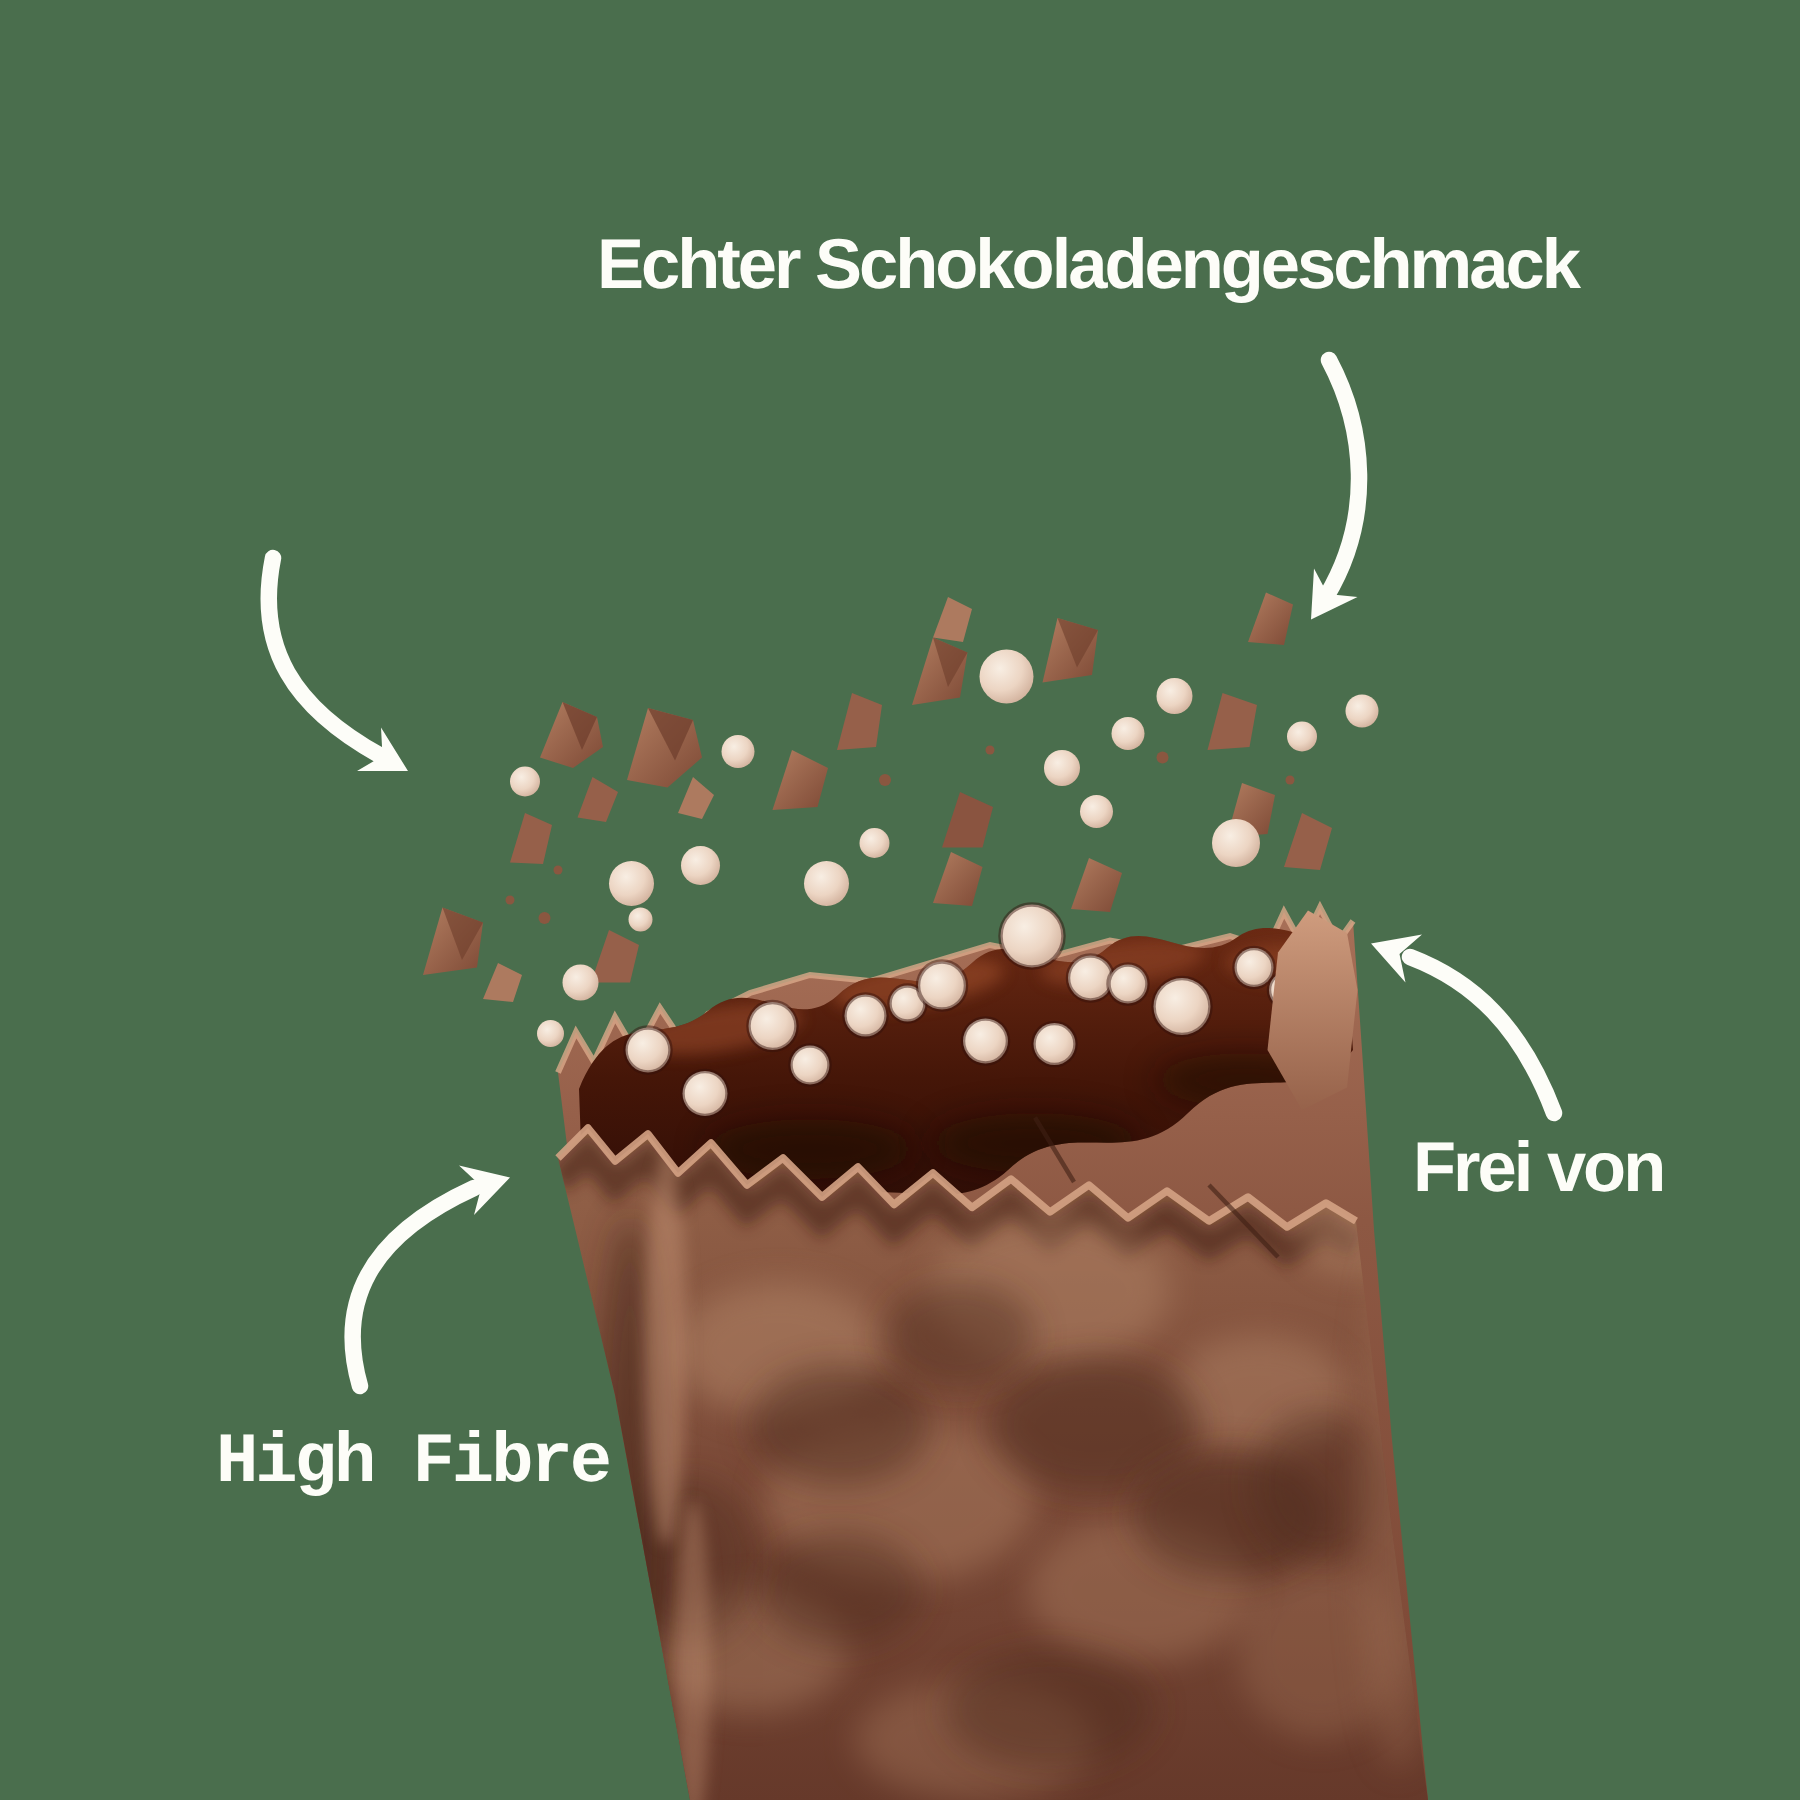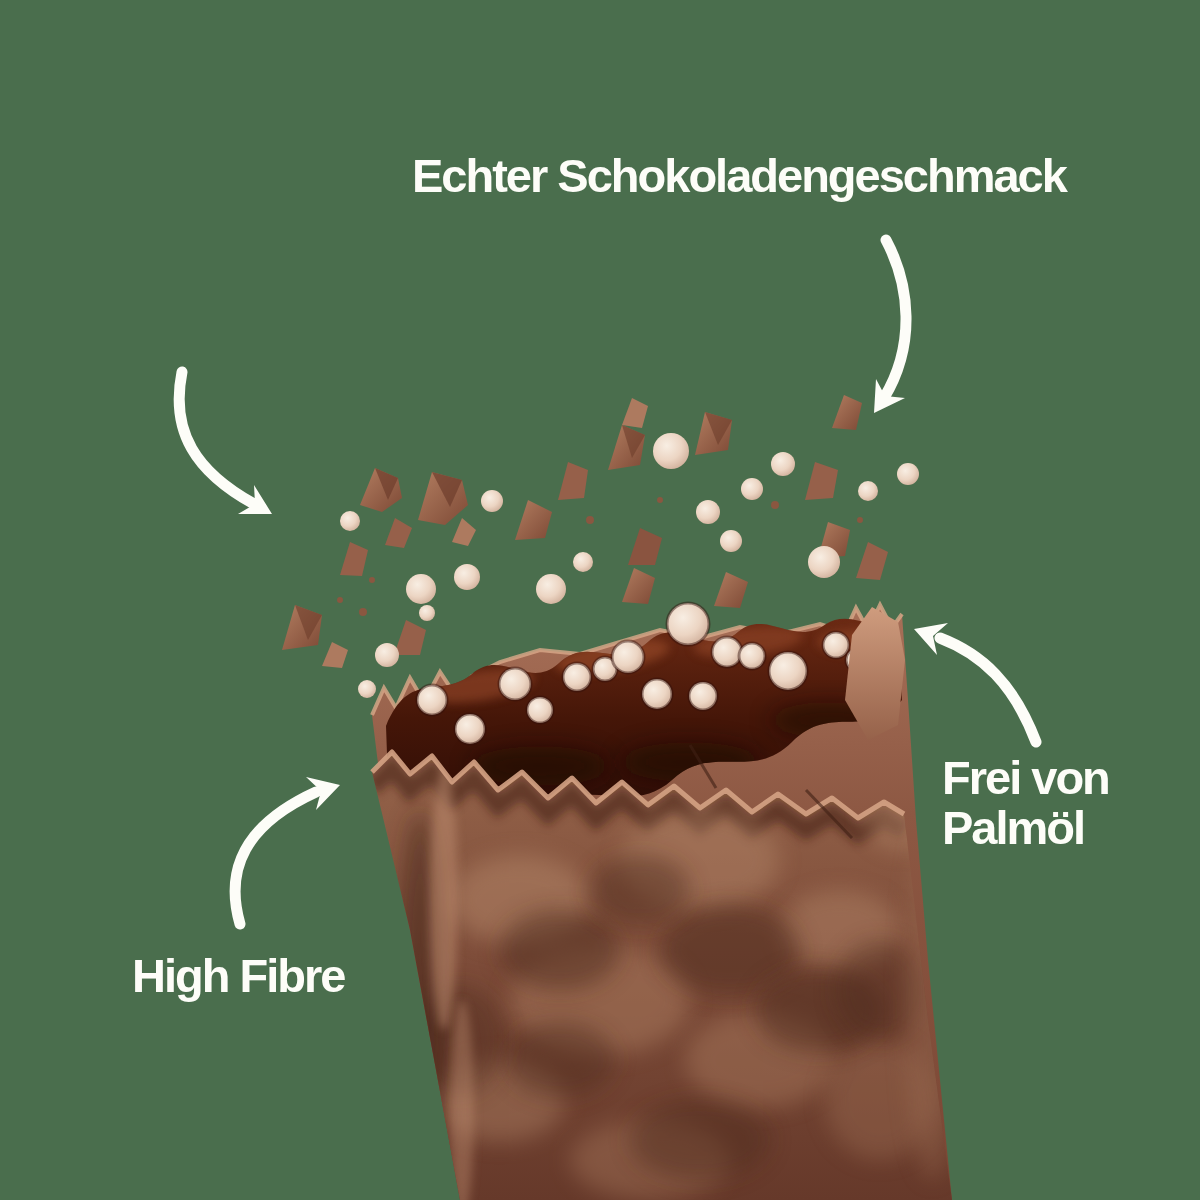--- a/index.html
+++ b/index.html
@@ -12,24 +12,24 @@
   .stage svg{position:absolute;left:0;top:0;}
   .label{
     position:absolute;
     color:#fdfdf8;
     font-weight:bold;
     font-size:47px;
     letter-spacing:-2px;
     white-space:nowrap;
     line-height:1.05;
   }
-  .label-top{left:412px;top:151px;}
+  .label-top{left:398px;top:151px;}
   .label-left{left:174px;top:287px;}
   .label-right{left:942px;top:753px;width:230px;text-align:left;white-space:normal;line-height:50px;}
-  .label-bottom{left:132px;top:951px;}
+  .label-bottom{left:144px;top:951px;font-family:Liberation Mono, monospace;}
 </style>
 </head>
 <body>
 
 <div class="stage">
 
   <svg width="1200" height="1200" viewBox="0 0 1200 1200">
     <defs>
       <linearGradient id="gSil" x1="0" y1="0" x2="0" y2="1">
         <stop offset="0" stop-color="#a87058"></stop>
@@ -210,16 +210,15 @@
     </g>
     <g stroke="#fdfdf8" fill="#fdfdf8">
       <path d="M 1036 742 C 1014 684 982 654 940 638" fill="none" stroke-width="11" stroke-linecap="round"></path>
       <polygon points="914,629 948,623 933,636 937,655" stroke="none"></polygon>
     </g>
   </svg>
 
   <div class="label label-top">Echter Schokoladengeschmack</div>
   <div class="label label-right">
     <div>Frei von</div>
-    <div>Palmöl</div>
   </div>
   <div class="label label-bottom">High Fibre</div>
 </div>
 
 </body></html>

